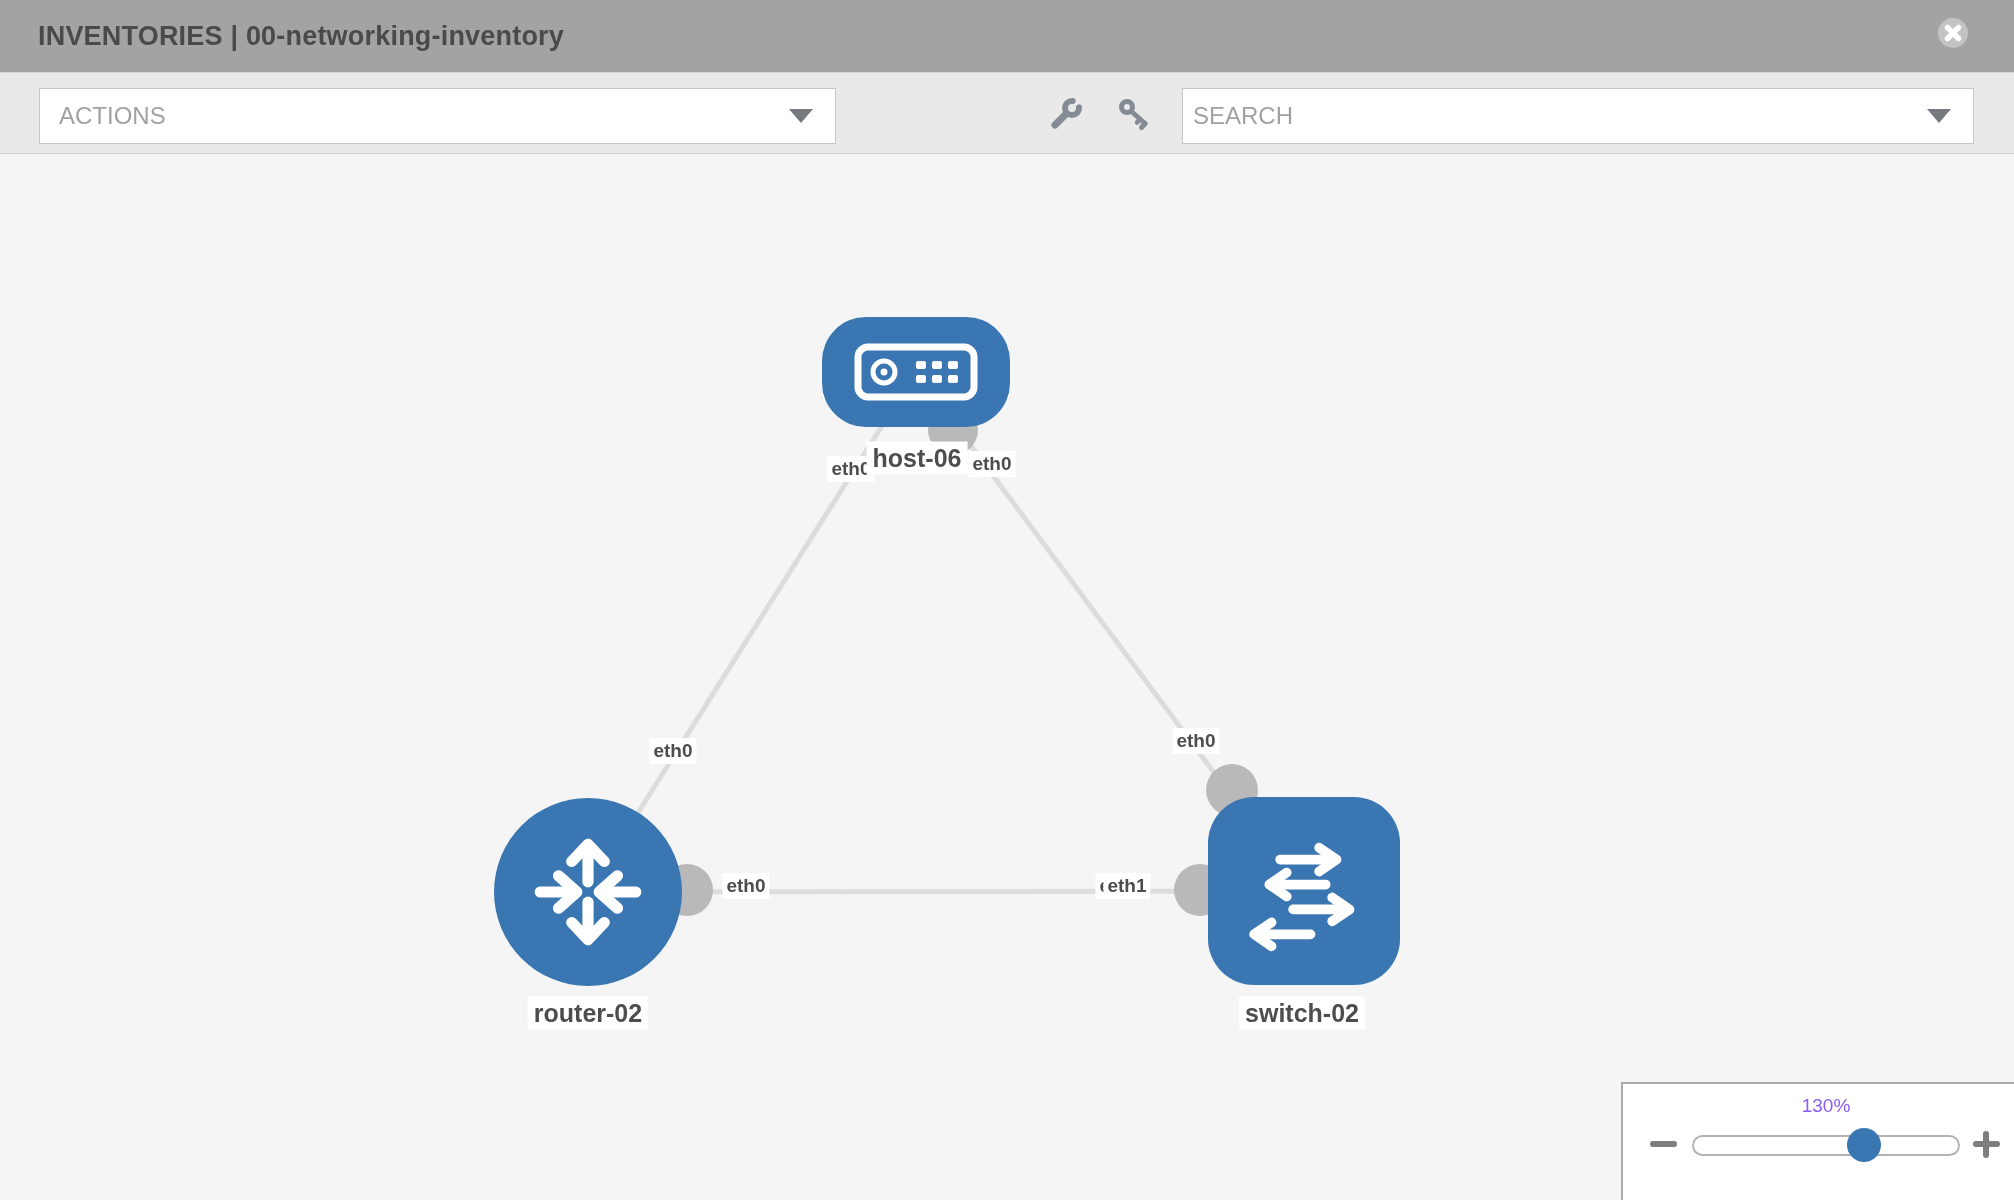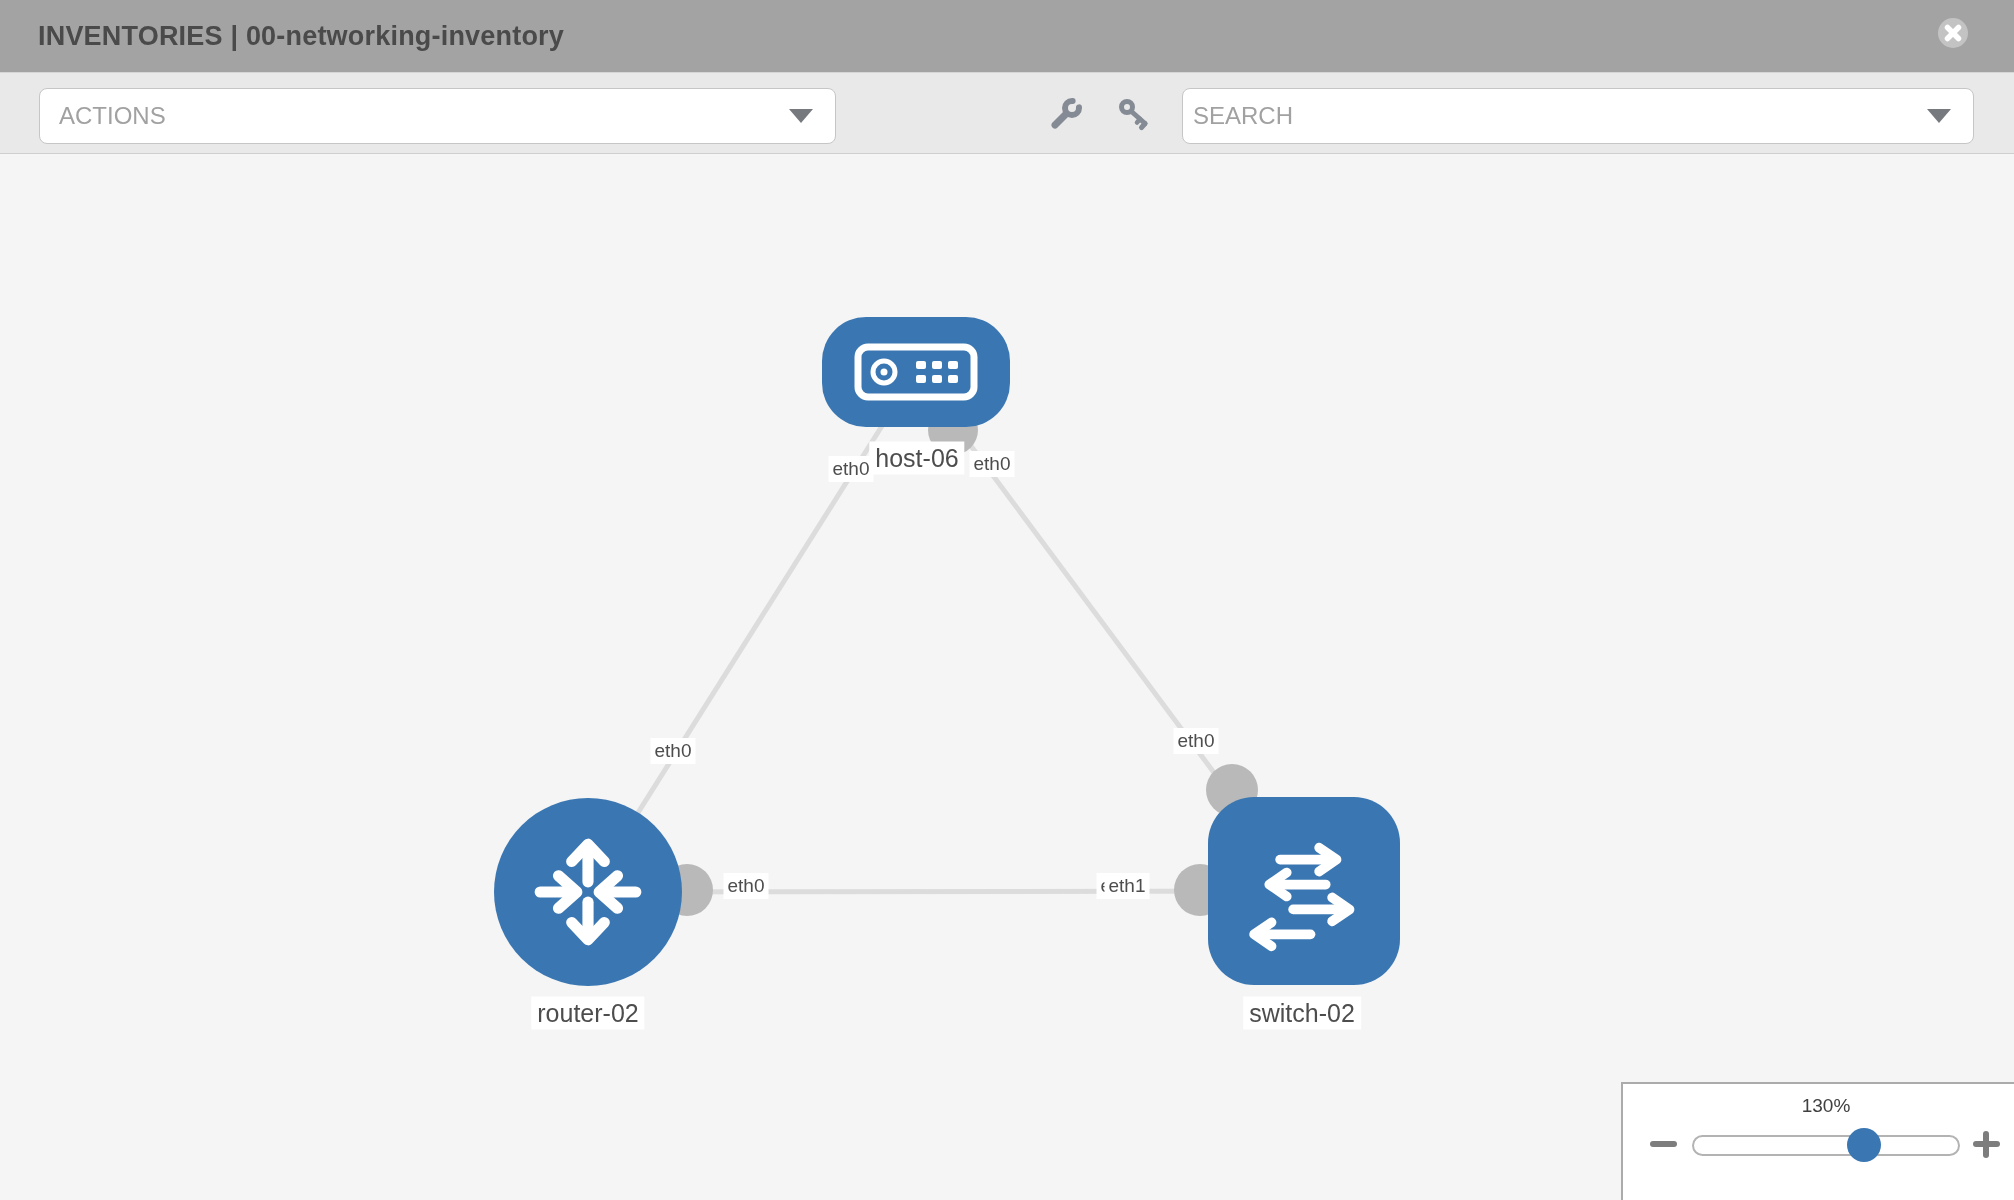--- a/index.html
+++ b/index.html
@@ -18,57 +18,57 @@
   }
   .close-btn { position:absolute; left:1938px; top:18px; width:30px; height:30px; cursor:pointer; }
 
   
   .toolbar {
     position:absolute; top:72px; left:0; width:2014px; height:82px;
     background:#e9e9e9; border-top:1px solid #d6d6d6; border-bottom:1px solid #cfcfcf; z-index:4;
   }
   .select-box {
     position:absolute; top:15px; height:56px; background:#fff;
-    border:1px solid #c6c6c6; border-radius:8px;
+    border:1px solid #c6c6c6; border-radius:0;
     display:flex; align-items:center; font-size:24px; color:#a1a1a1; cursor:pointer;
   }
   .actions-box { left:39px; width:797px; padding-left:19px; }
   .search-box  { left:1182px; width:792px; padding-left:10px; }
   .caret {
     position:absolute; right:22px; top:50%; transform:translateY(-50%);
     width:0; height:0; border-left:12px solid transparent; border-right:12px solid transparent;
     border-top:14px solid #76797e;
   }
   .tool-icon-btn { position:absolute; top:22px; width:40px; height:40px; cursor:pointer; }
   .wrench-btn { left:1046px; }
   .key-btn    { left:1115px; }
 
   
-  .canvas { position:absolute; top:154px; left:0; width:2014px; height:1046px; background:#f5f5f5; z-index:1; }
+  .canvas { position:absolute; top:154px; left:0; width:2014px; height:1046px; background:#f5f5f5; z-index:1;font-weight:bold; }
   .links-layer { position:absolute; top:0; left:0; }
 
   .node { position:absolute; display:flex; align-items:center; justify-content:center; background:#3a77b2; z-index:2; cursor:pointer; }
   .node-host   { left:822px;  top:163px; width:188px; height:110px; border-radius:44px; }
   .node-router { left:494px;  top:644px; width:188px; height:188px; border-radius:50%; }
   .node-switch { left:1208px; top:643px; width:192px; height:188px; border-radius:46px; }
 
   .nlabel {
     position:absolute; transform:translate(-50%,-50%);
     background:#ffffff; color:#4d4d4d; white-space:nowrap; z-index:3;
   }
   .iface    { font-size:19px; padding:2px 4px; }
   .nodename { font-size:25px; padding:2px 6px; }
 
   
   .zoom-panel {
     position:absolute; left:1621px; top:1082px; width:400px; height:125px;
     background:#fff; border:2px solid #ababab; z-index:5;
   }
   .zoom-level { position:absolute; left:69px; top:11px; width:268px; text-align:center;
-    font-size:19px; color:#404040; }
+    font-size:19px; color:#8b5cf6; }
   .zoom-minus { position:absolute; left:27px; top:57px; width:27px; height:6px; border-radius:3px; background:#7d7d7d; cursor:pointer; }
   .zoom-track {
     position:absolute; left:69px; top:51px; width:268px; height:21px;
     background:#fff; border:2px solid #b3b3b3; border-radius:11px; cursor:pointer;
   }
   .zoom-handle {
     position:absolute; left:224px; top:44px; width:34px; height:34px;
     border-radius:50%; background:#3a77b2; cursor:pointer;
   }
   .zoom-plus { position:absolute; left:350px; top:47px; width:27px; height:27px; cursor:pointer; }

